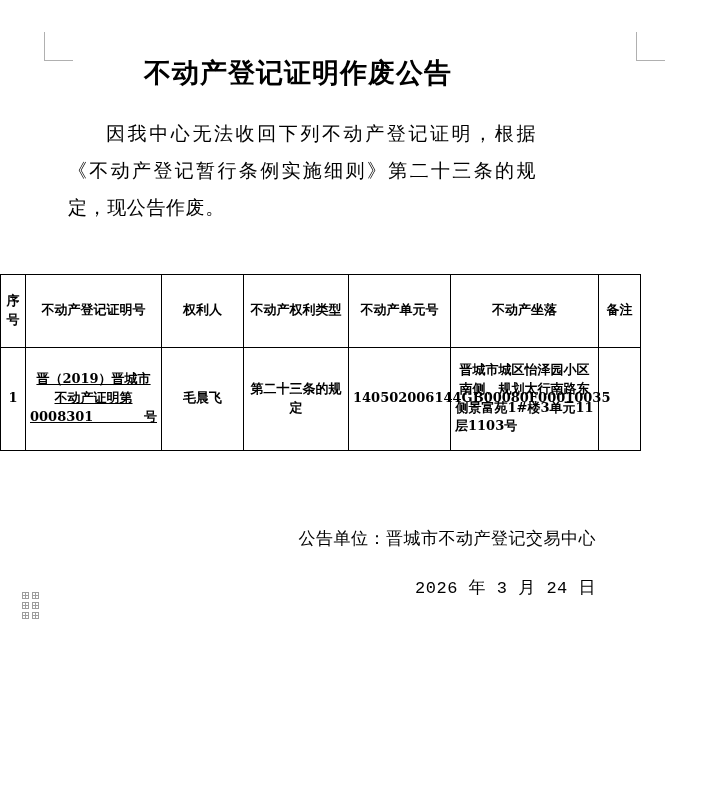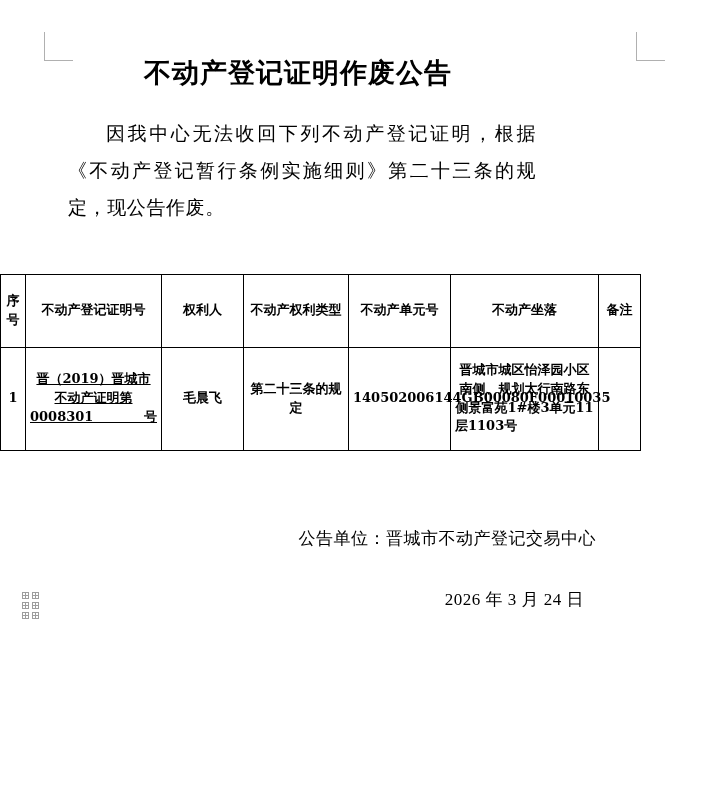--- a/index.html
+++ b/index.html
@@ -144,24 +144,25 @@
     text-align: right;
     font-size: 17px;
     font-family: "Liberation Serif", "DejaVu Serif", serif;
   }
   .footer-unit {
     margin: 0;
     padding-left: 54px;
     letter-spacing: .5px;
   }
   .footer-date {
-    margin: 12px;
+    margin: 0;
     padding-top: 26px;
     padding-left: 32px;
     letter-spacing: .5px;
+    font-family: Liberation Mono, monospace;
   }
 </style>
 </head>
 <body>
 
 <div class="corner-mark tl"></div>
 <div class="corner-mark tr"></div>
 
 <div class="drag-handle">
   <i></i>

